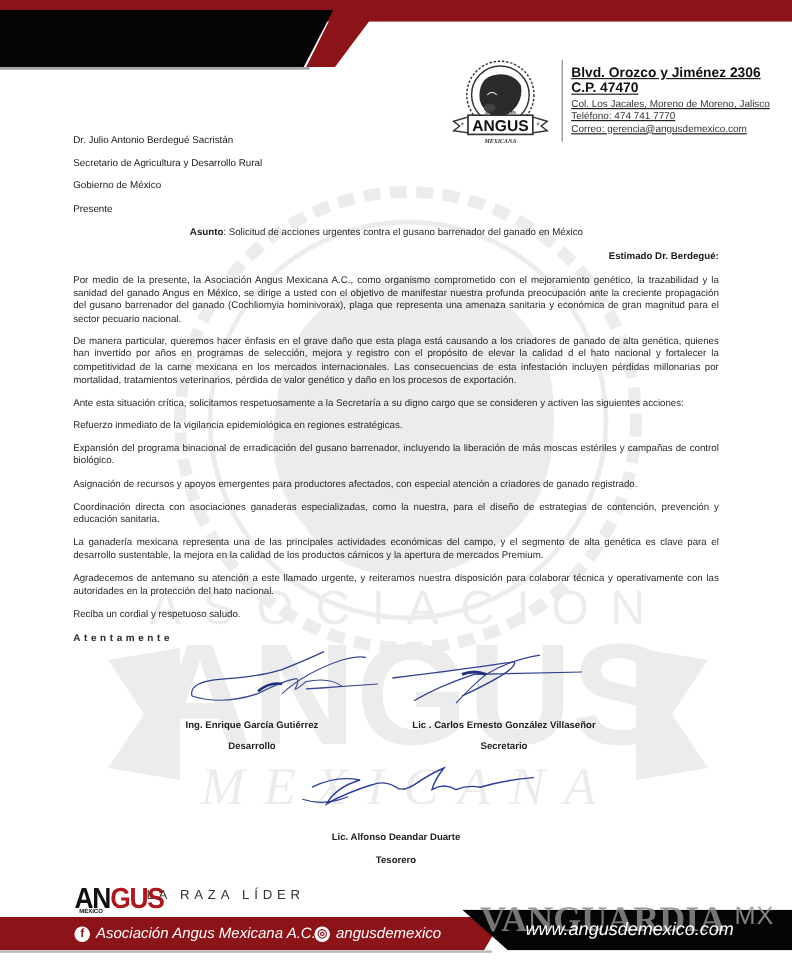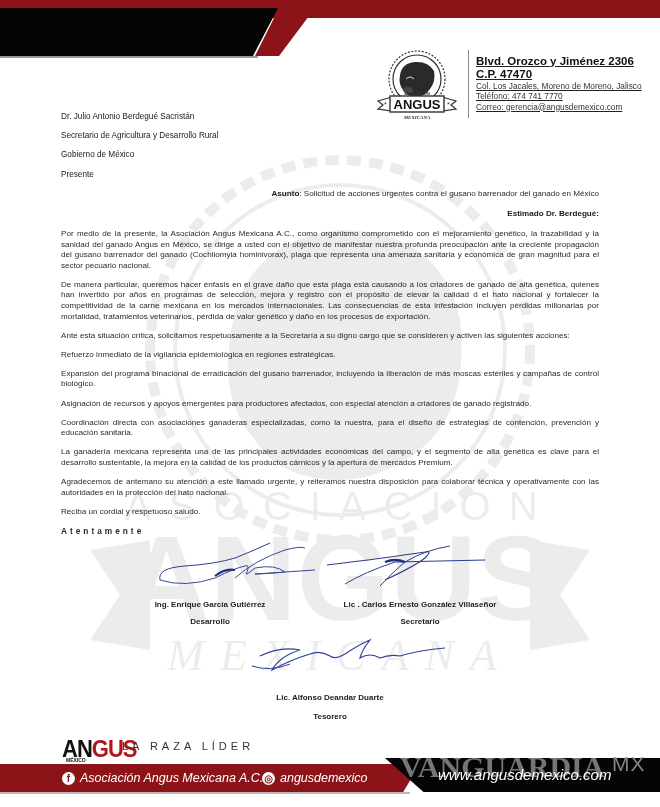--- a/index.html
+++ b/index.html
@@ -31,21 +31,21 @@
   .addr .l1 { font-size: 11.5px; font-weight: bold; color: #111; line-height: 13px; }
   .addr .l2 { font-size: 11.5px; font-weight: bold; color: #111; line-height: 13px; }
   .addr .s { font-size: 8.3px; color: #333; line-height: 10.3px; }
 
   
   .watermark { left: 90px; top: 150px; width: 500px; height: 580px; opacity: 0.07; pointer-events: none; }
 
   
   .letter { left: 61px; top: 112px; width: 538px; font-size: 8.1px; line-height: 10.6px; color: #2a2a2a; }
   .recipient { font-weight: normal; font-size: 8.2px; color: #1a1a1a; margin: 0 0 8.6px 0; }
-  .asunto { text-align: right; margin: 5px 0 10px 0; padding-right: 0; }
+  .asunto { text-align: center; margin: 5px 16px 10px 0; padding-right: 0; }
   .asunto b { color: #1a1a1a; }
   .saludo { font-weight: bold; color: #1a1a1a; margin: 0 0 9px 0; text-align: right; }
   .para { text-align: justify; margin: 0 0 8.5px 0; }
   .atentamente { font-weight: bold; letter-spacing: 3px; font-size: 8.3px; margin-top: 4px; }
 
   
   .sig-name { font-size: 8px; font-weight: bold; color: #222; text-align: center; }
   .sig-role { font-size: 8px; font-weight: bold; color: #222; text-align: center; }
 
   

